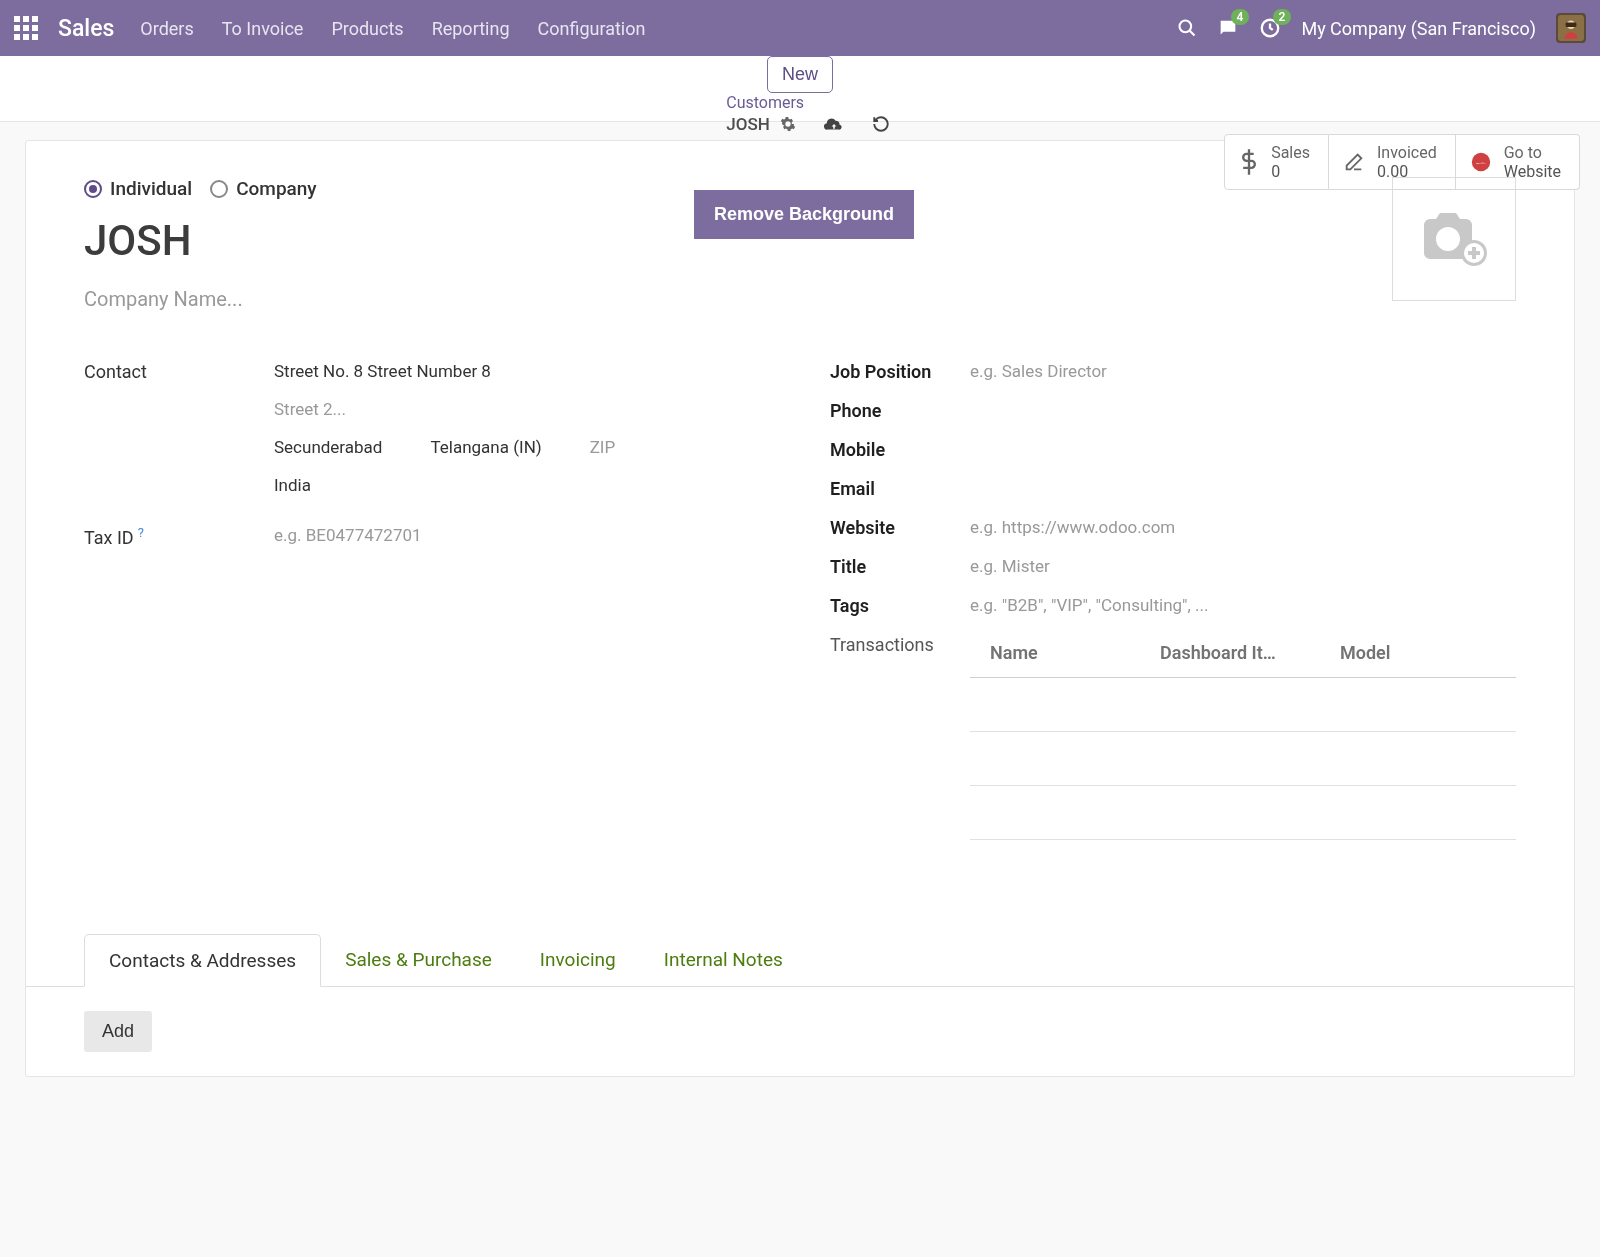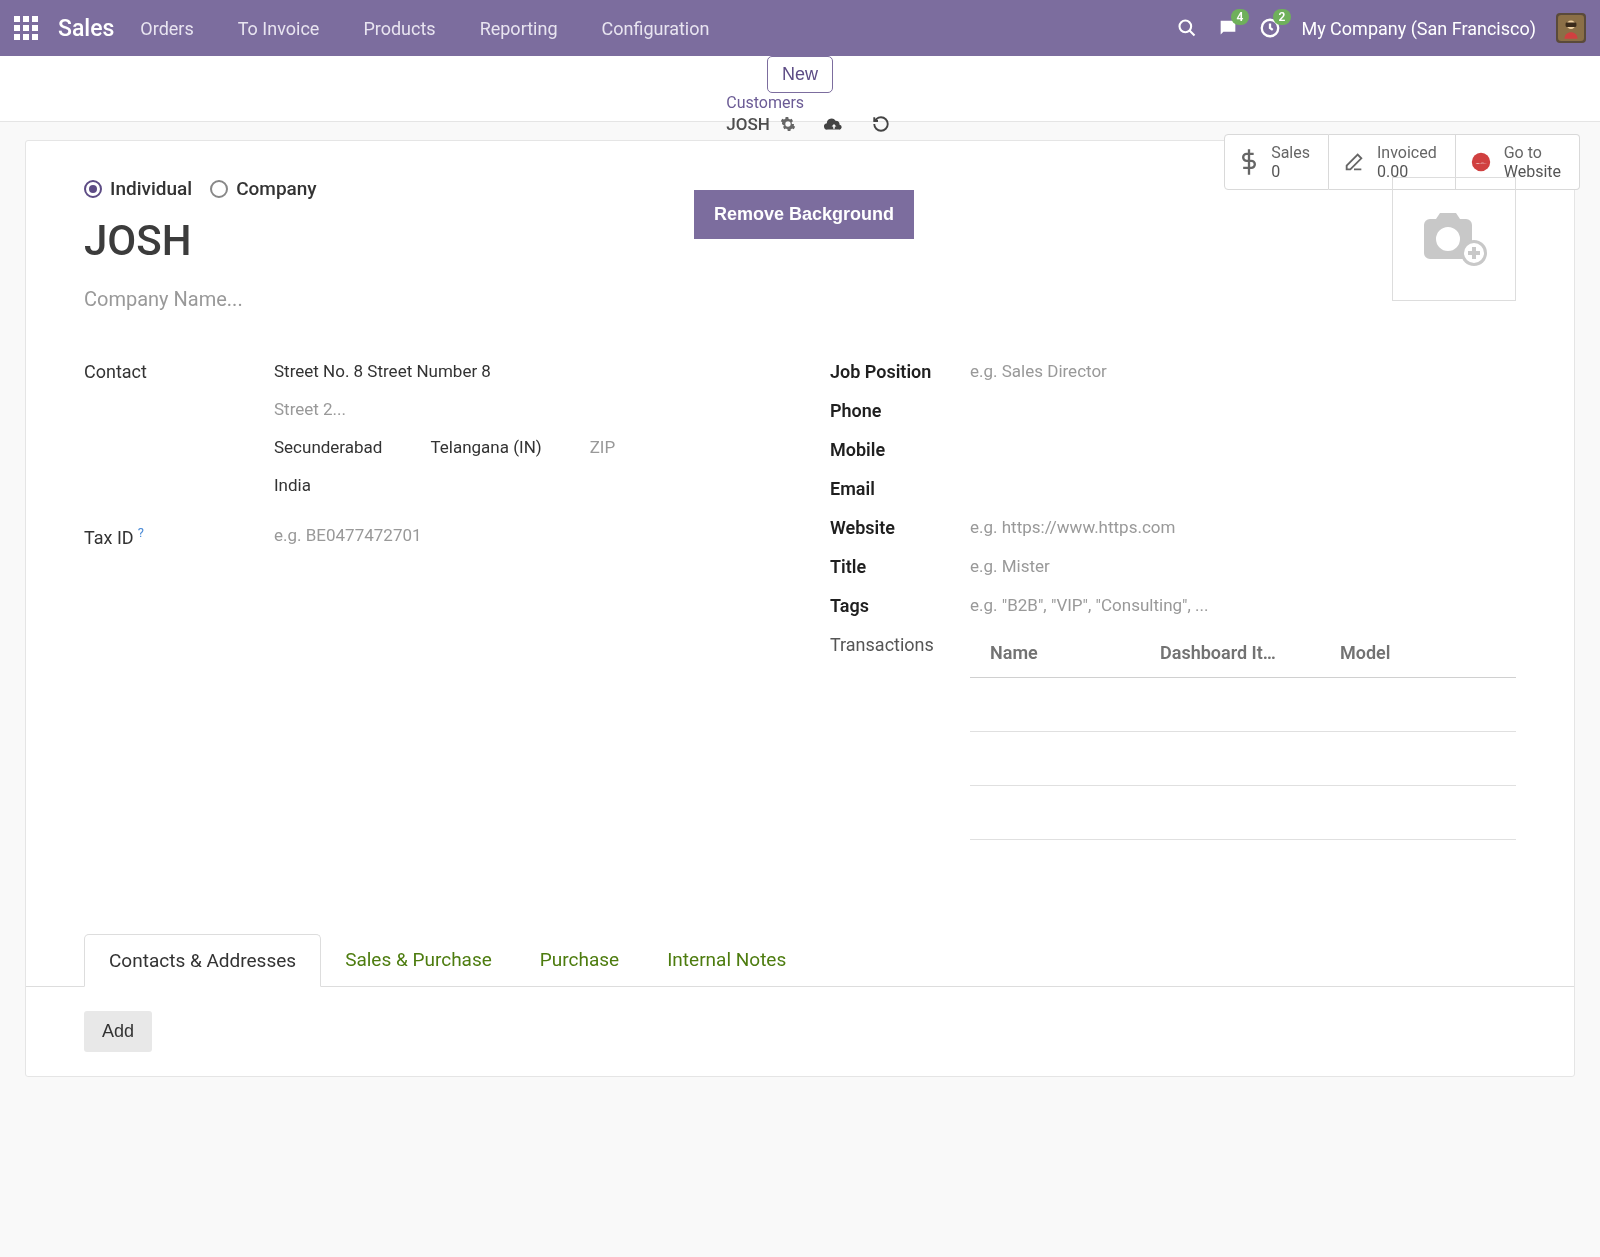--- a/index.html
+++ b/index.html
@@ -3,21 +3,21 @@
 <meta charset="utf-8">
 <style>
 * { margin: 0; padding: 0; box-sizing: border-box; }
 body { font-family: -apple-system, BlinkMacSystemFont, "Segoe UI", Roboto, sans-serif; background: #f9f9f9; color: #374151; font-size: 17px; }
 
 
 .top-nav { background: #7c6d9e; color: #fff; height: 56px; display: flex; align-items: center; padding: 0 14px; }
 .apps-icon { display: grid; grid-template-columns: repeat(3, 6px); grid-template-rows: repeat(3, 6px); gap: 3px; margin-right: 20px; cursor: pointer; }
 .apps-icon span { background: #fff; }
 .brand { font-size: 23px; font-weight: 500; margin-right: 26px; color: #fff; }
-.nav-items { display: flex; gap: 44px; }
+.nav-items { display: flex; gap: 28px; }
 .nav-item { color: #e8e4f0; font-size: 18px; cursor: pointer; }
 .nav-right { margin-left: auto; display: flex; align-items: center; gap: 20px; }
 .icon-btn { position: relative; cursor: pointer; }
 .badge { position: absolute; top: -8px; right: -10px; background: #6fb05b; color: #fff; border-radius: 10px; font-size: 12px; padding: 1px 6px; font-weight: 600; }
 .company-name { color: #fff; font-size: 18px; }
 .avatar { width: 30px; height: 30px; border-radius: 4px; background: #5a4a3a; display: flex; align-items: center; justify-content: center; }
 
 
 .action-bar { background: #fff; border-bottom: 1px solid #e5e5e5; height: 66px; display: flex; align-items: center; padding: 0 20px; flex-direction: column; }
 .new-btn { border: 1px solid #7c6d9e; color: #5d4c85; background: #fff; padding: 7px 14px; border-radius: 5px; font-size: 18px; font-weight: 500; cursor: pointer; }
@@ -257,21 +257,21 @@
       <div class="form-row">
         <div class="form-label bold" style="width:140px;">Mobile</div>
         <div class="form-value"></div>
       </div>
       <div class="form-row">
         <div class="form-label bold" style="width:140px;">Email</div>
         <div class="form-value"></div>
       </div>
       <div class="form-row">
         <div class="form-label bold" style="width:140px;">Website</div>
-        <div class="form-value placeholder">e.g. https://www.https.com</div>
+        <div class="form-value placeholder">e.g. https://www.odoo.com</div>
       </div>
       <div class="form-row">
         <div class="form-label bold" style="width:140px;">Title</div>
         <div class="form-value placeholder">e.g. Mister</div>
       </div>
       <div class="form-row">
         <div class="form-label bold" style="width:140px;">Tags</div>
         <div class="form-value placeholder">e.g. "B2B", "VIP", "Consulting", ...</div>
       </div>
       <div class="form-row">
@@ -288,20 +288,20 @@
           <div class="trans-row" style="border-bottom:none;"></div>
         </div>
       </div>
     </div>
   </div>
 
   <div class="tabs-container">
     <div class="tabs">
       <div class="tab active">Contacts &amp; Addresses</div>
       <div class="tab">Sales &amp; Purchase</div>
-      <div class="tab">Purchase</div>
+      <div class="tab">Invoicing</div>
       <div class="tab">Internal Notes</div>
     </div>
     <div class="tab-content">
       <button class="add-btn">Add</button>
     </div>
   </div>
 </div>
 
 </body></html>

